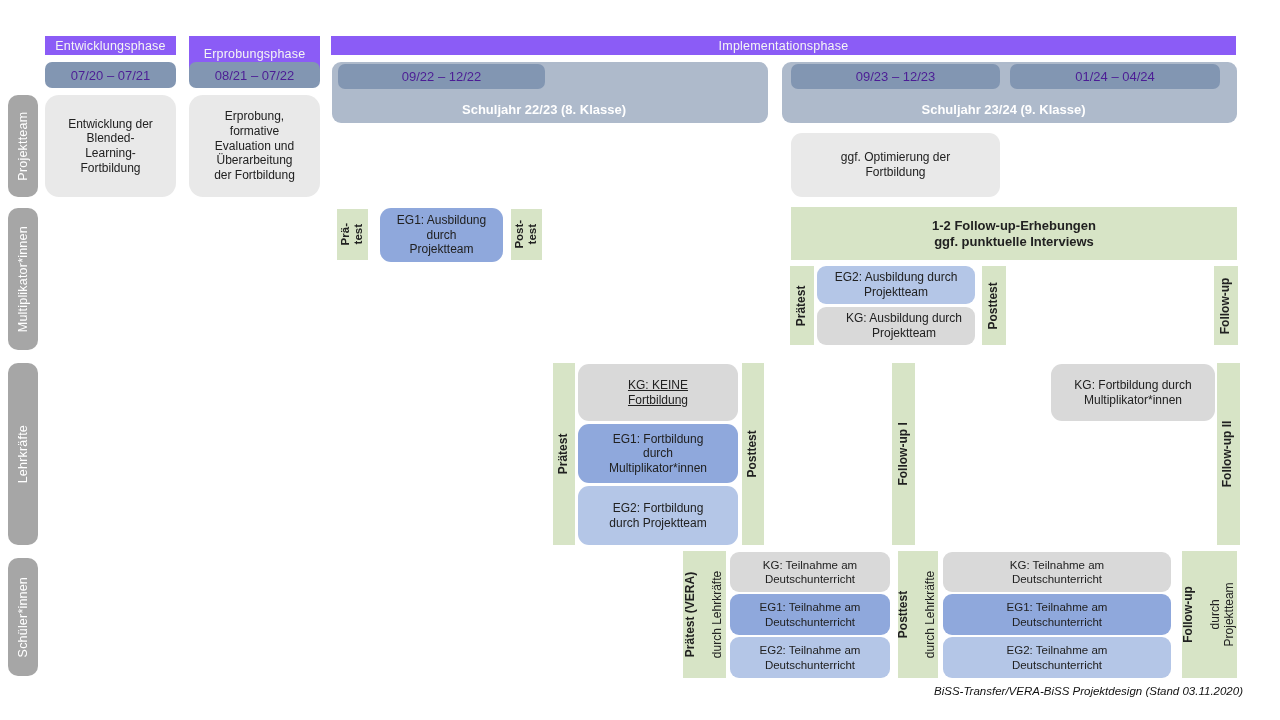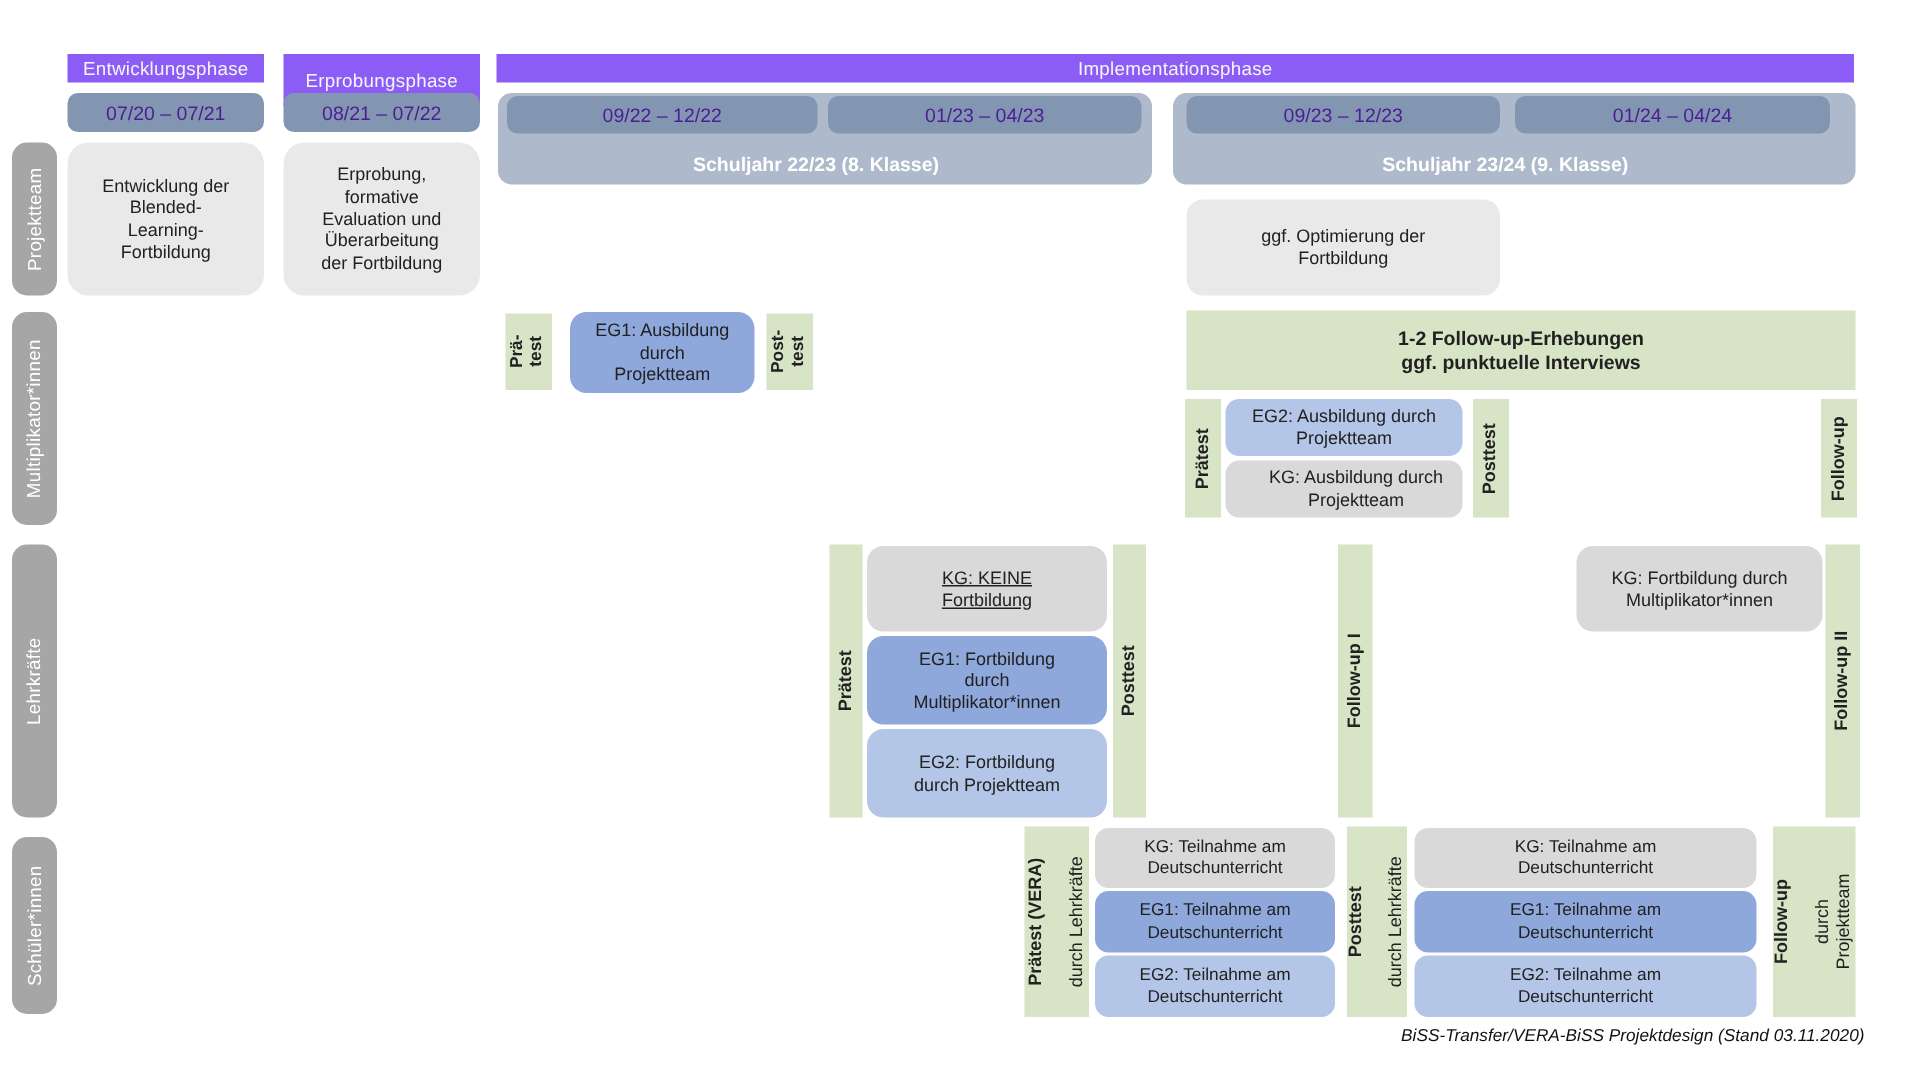--- a/index.html
+++ b/index.html
@@ -60,21 +60,20 @@
   <div class="abs phasebar" style="left:189px;top:36px;width:131px;height:35px;">Erprobungsphase</div>
   <div class="abs phasebar" style="left:331px;top:36px;width:905px;height:19px;">Implementationsphase</div>
 
   <div class="abs datebar" style="left:45px;top:62px;width:131px;height:26px;">07/20 – 07/21</div>
   <div class="abs datebar" style="left:189px;top:62px;width:131px;height:26px;">08/21 – 07/22</div>
 
   <div class="abs ycont" style="left:332px;top:62px;width:436px;height:61px;">
     <div class="ylabel">Schuljahr 22/23 (8. Klasse)</div>
   </div>
   <div class="abs datebar" style="left:338px;top:64px;width:207px;height:25px;">09/22 – 12/22</div>
-  <div class="abs datebar" style="left:552px;top:64px;width:209px;height:25px;">01/23 – 04/23</div>
 
   <div class="abs ycont" style="left:782px;top:62px;width:455px;height:61px;">
     <div class="ylabel">Schuljahr 23/24 (9. Klasse)</div>
   </div>
   <div class="abs datebar" style="left:791px;top:64px;width:209px;height:25px;">09/23 – 12/23</div>
   <div class="abs datebar" style="left:1010px;top:64px;width:210px;height:25px;">01/24 – 04/24</div>
 
   <div class="abs sidebar vcol" style="left:8px;top:95px;width:30px;height:102px;">
     <span class="vtext">Projektteam</span>
   </div>

